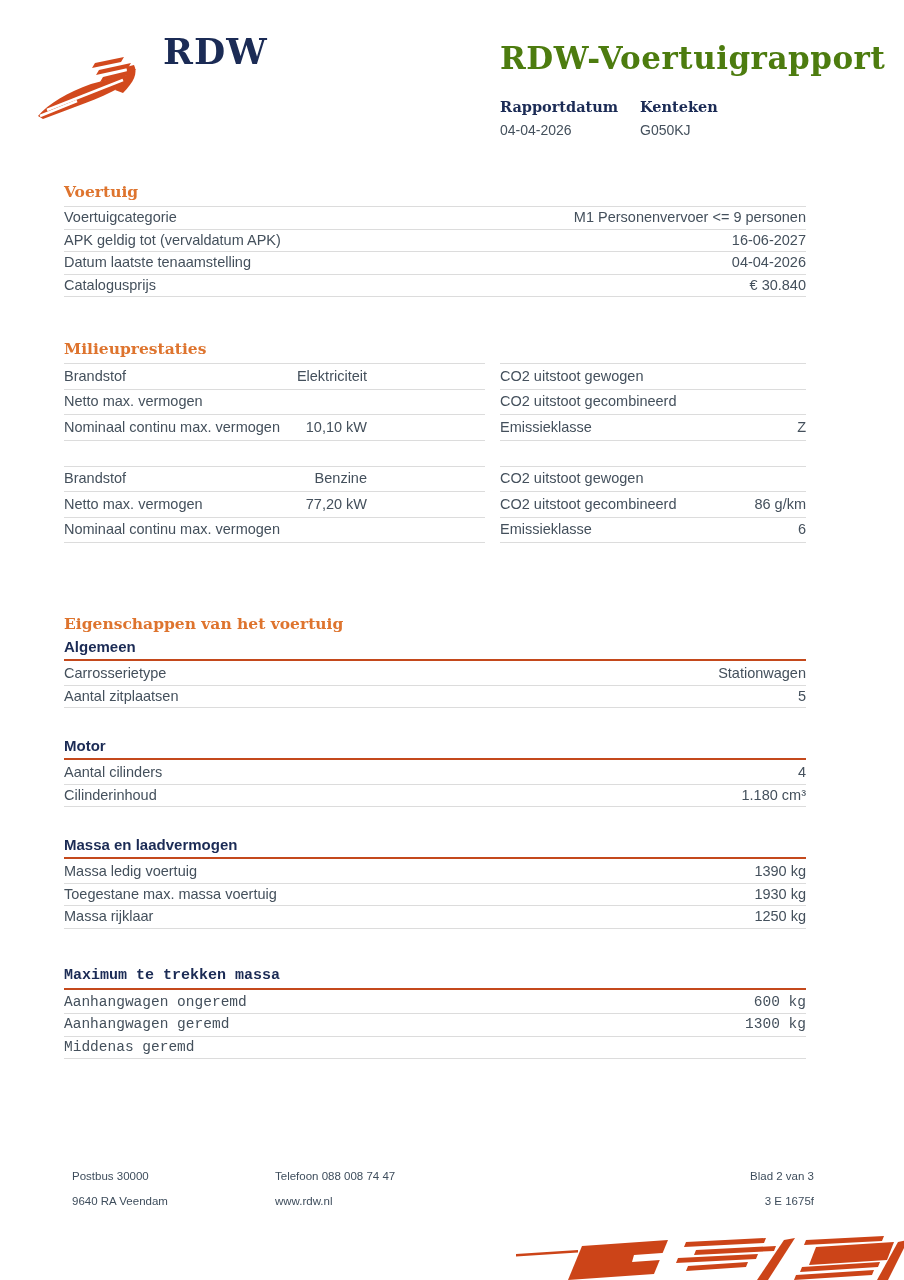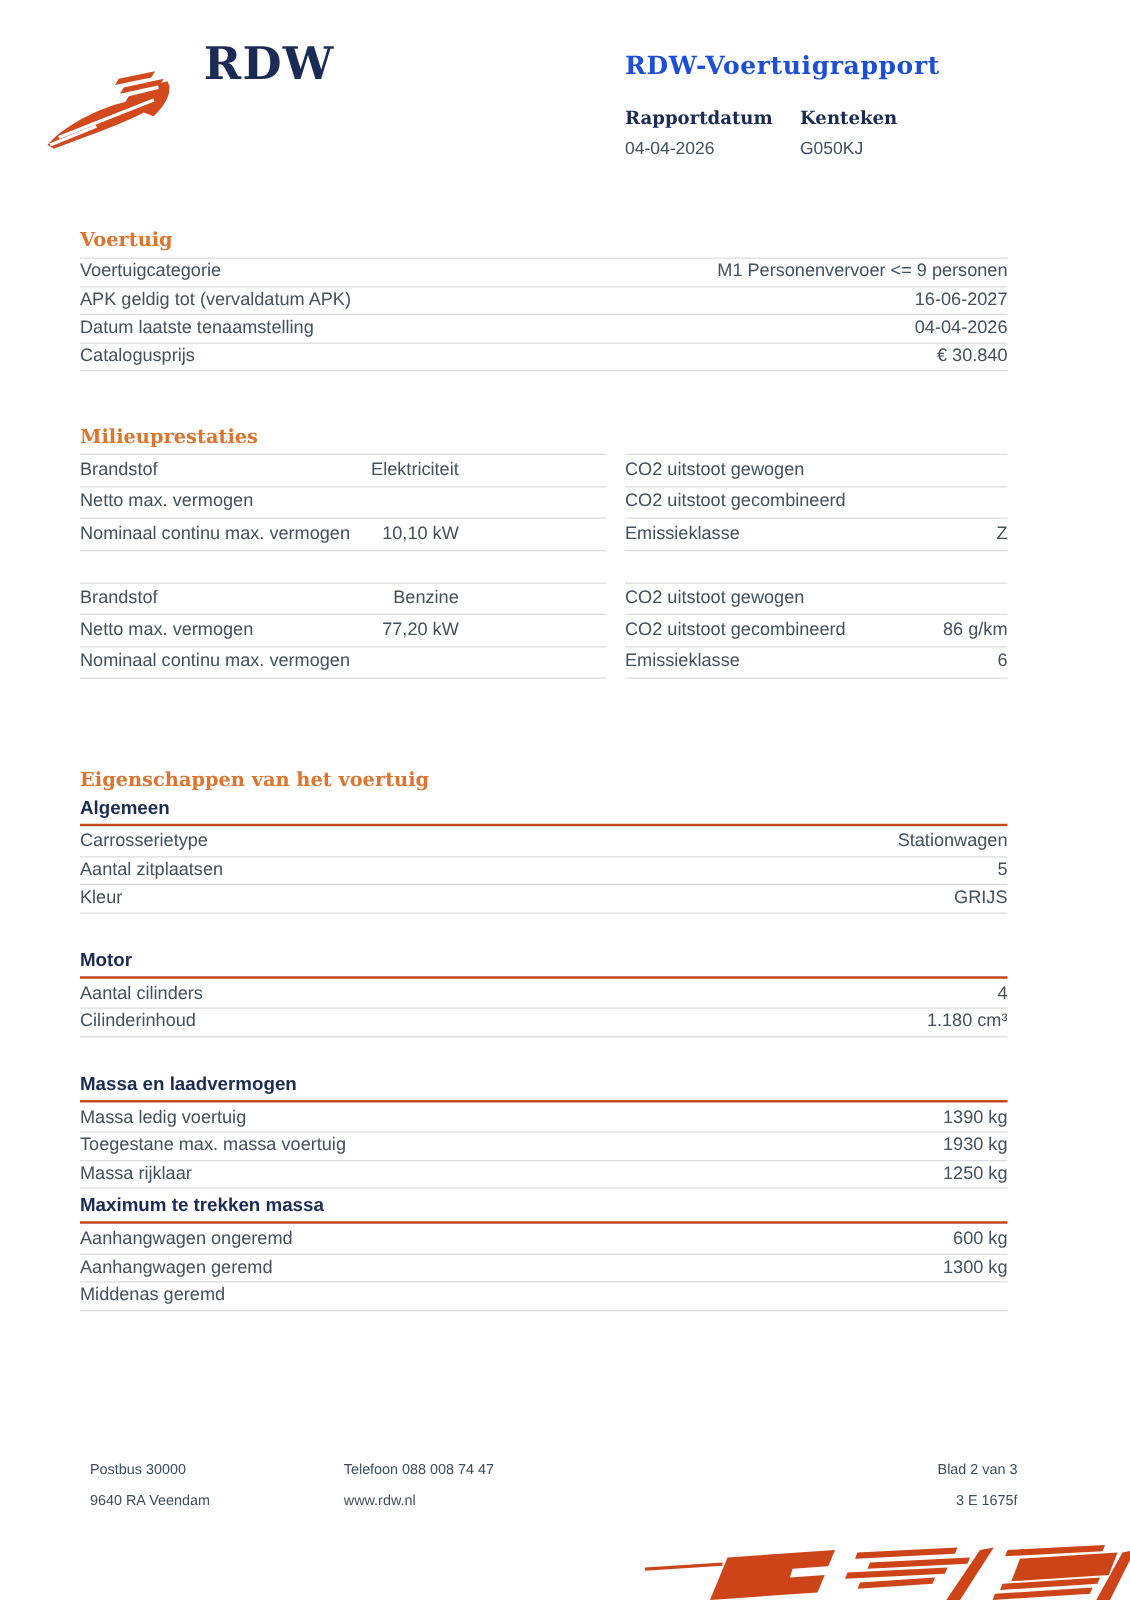--- a/index.html
+++ b/index.html
@@ -20,22 +20,22 @@
     font-weight:bold;
     font-size:36px;
     color:#1b2b55;
     margin-left:6px;
     letter-spacing:1px;
   }
   .header-right { position:absolute; left:500px; top:40px; width:340px; }
   .doc-title {
     font-family:"DejaVu Serif", serif;
     font-weight:bold;
-    font-size:20px;
-    color:#1d4ed8;
+    font-size:31px;
+    color:#4d7c0f;
     letter-spacing:0.5px;
     white-space:nowrap;
   }
   .meta-row { display:flex; margin-top:22px;align-items:center; }
   .meta-col1 { width:140px; }
   .meta-label {
     font-family:"DejaVu Serif", serif;
     font-weight:bold;
     font-size:14.5px;
     color:#1b2b55;
@@ -80,21 +80,21 @@
   .milieu-block { display:flex; margin-top:0; }
   .milieu-block + .milieu-block { margin-top:25px; }
   .sub-left { width:421px; }
   .sub-right { width:306px; margin-left:15px; }
   .sub-left .trow, .sub-right .trow { padding:4.5px 0; min-height:23.5px; }
   .sub-left .tvalue { padding-right:118px; }
 
   .eigen-section { margin-top:71px; }
   .subsection { margin-top:0; }
   .subsection + .subsection { margin-top:29px; }
-  .subsection.gap-small + .subsection { margin-top:5px; }
+  .subsection.gap-small + .subsection { margin-top:38px;font-family:Liberation Mono, monospace; }
 
   
   .footer { position:absolute; left:72px; top:1170px; width:742px; font-size:11.5px; color:#3e4d5c; }
   .footer-row { display:flex; margin-bottom:13px; }
   .footer-c1 { width:203px; }
   .footer-c2 { flex:1; }
   .footer-c3 { text-align:right; }
 
   
   .bottom-art { position:absolute; right:0; bottom:0; width:388px; height:46px; }
@@ -228,24 +228,20 @@
       <div class="sub-title">Algemeen</div>
       <div class="rule"></div>
       <div class="dtable no-top">
           <div class="trow">
             <span class="tlabel">Carrosserietype</span>
             <span class="tvalue">Stationwagen</span>
           </div>
           <div class="trow">
             <span class="tlabel">Aantal zitplaatsen</span>
             <span class="tvalue">5</span>
-          </div>
-          <div class="trow">
-            <span class="tlabel">Kleur</span>
-            <span class="tvalue">GRIJS</span>
           </div>
         </div>
     </div>
 
     <div class="subsection">
       <div class="sub-title">Motor</div>
       <div class="rule"></div>
       <div class="dtable no-top">
           <div class="trow">
             <span class="tlabel">Aantal cilinders</span>

